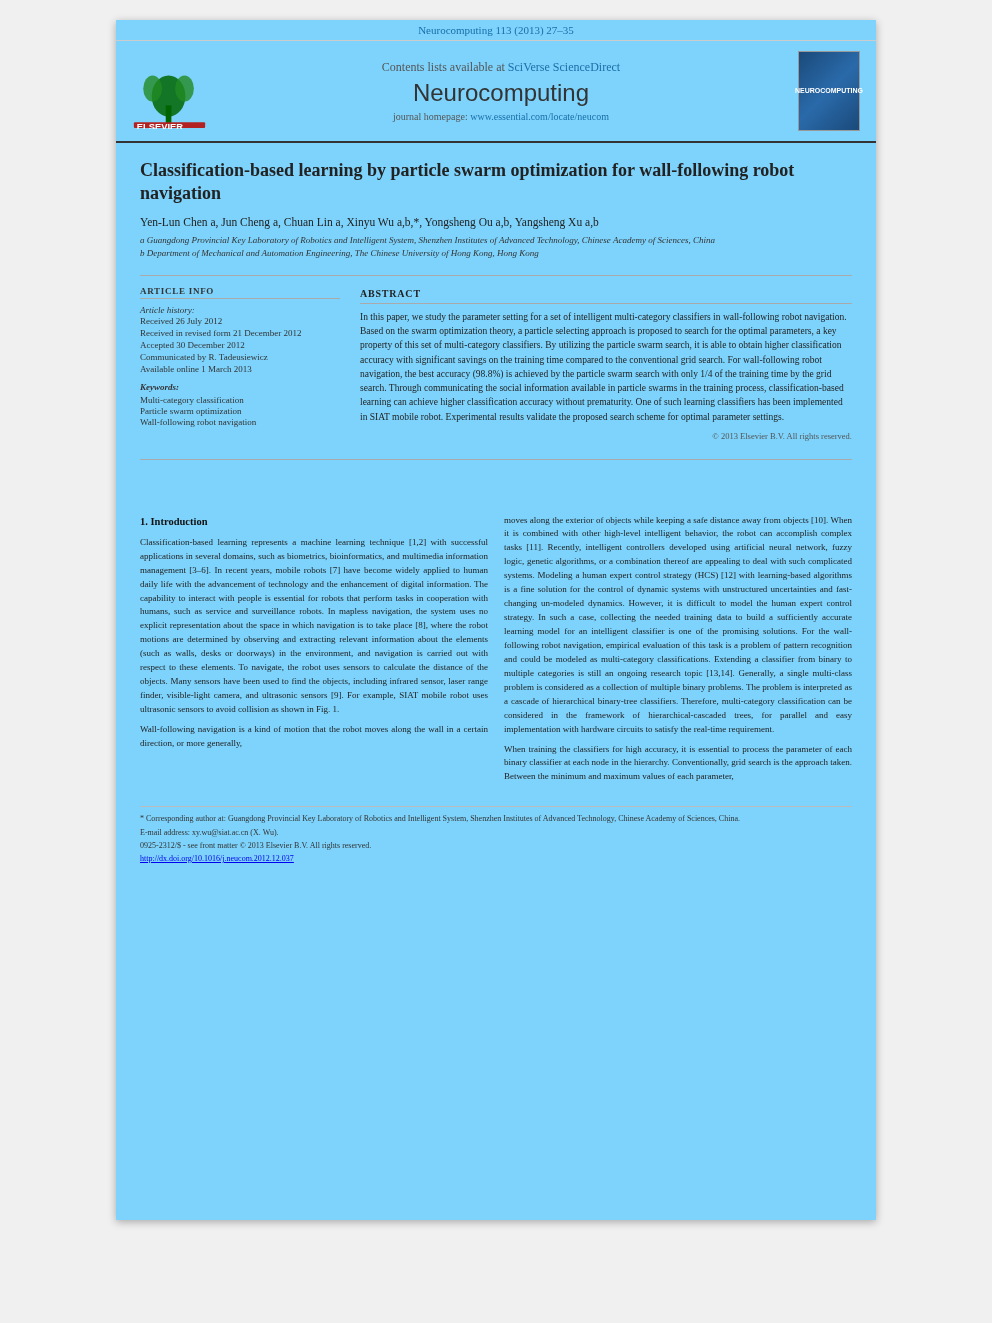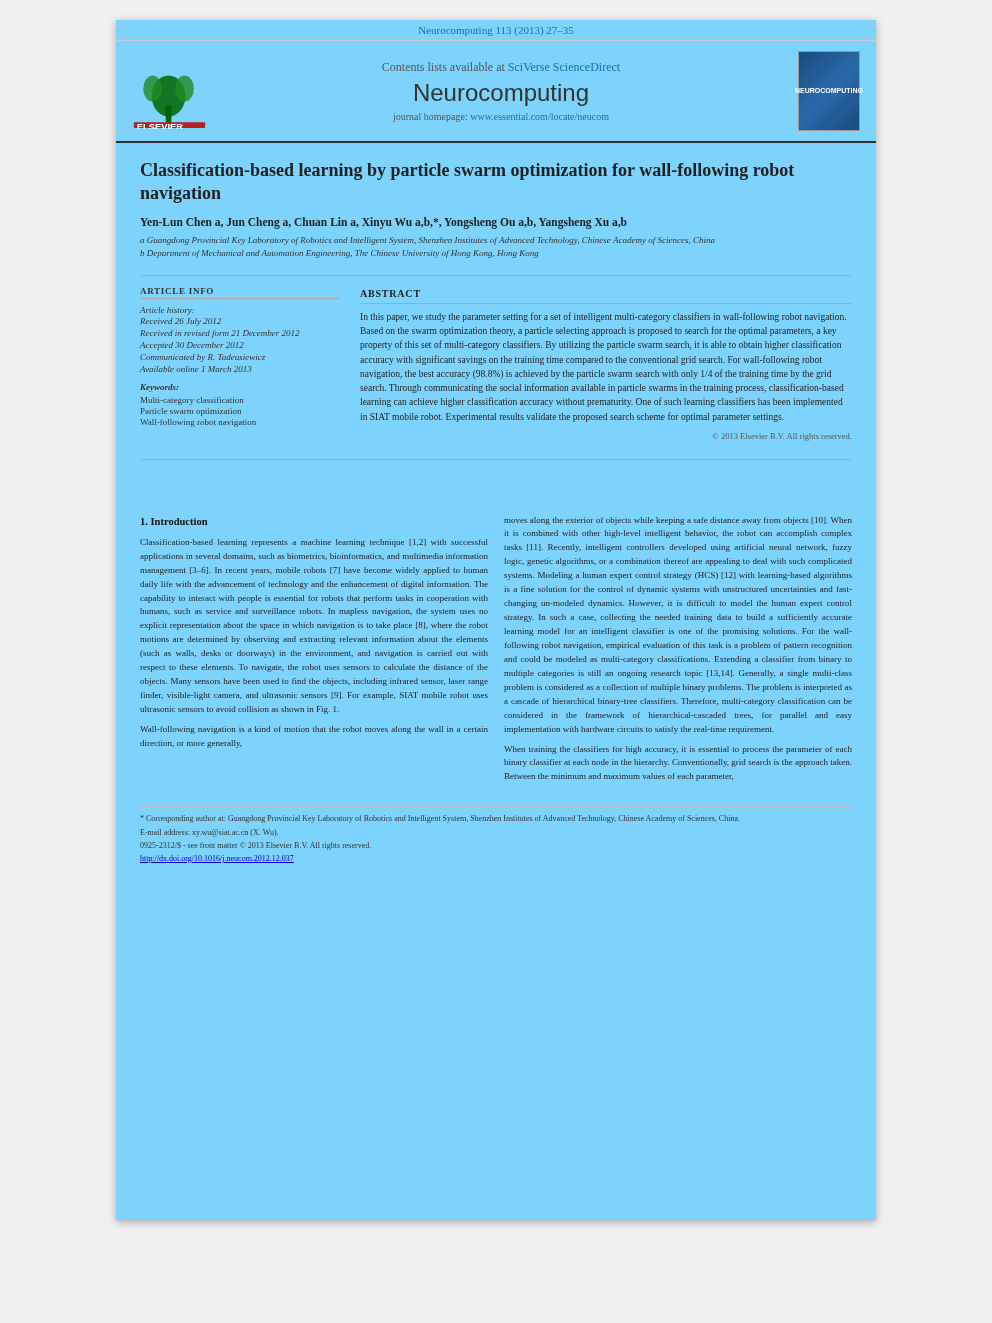--- a/index.html
+++ b/index.html
@@ -102,21 +102,20 @@
       font-weight: bold;
       color: #222;
       margin-bottom: 10px;
       line-height: 1.3;
     }
     
     .authors {
       font-size: 11.5px;
       color: #222;
       margin-bottom: 6px;
-      font-weight: bold;
     }
     
     .affiliations {
       font-size: 9px;
       color: #333;
       font-style: italic;
       margin-bottom: 14px;
       line-height: 1.5;
     }
     
@@ -162,21 +161,20 @@
       margin-bottom: 6px;
     }
     .article-history label {
       font-style: italic;
       display: block;
       margin-top: 4px;
       margin-bottom: 1px;
     }
     .article-history .entry {
       margin-bottom: 2px;
-      font-style: italic;
     }
     .keywords-section label {
       font-style: italic;
       font-size: 9px;
       font-weight: bold;
       display: block;
       margin-top: 8px;
       margin-bottom: 3px;
     }
     .keywords-section .kw-item {

